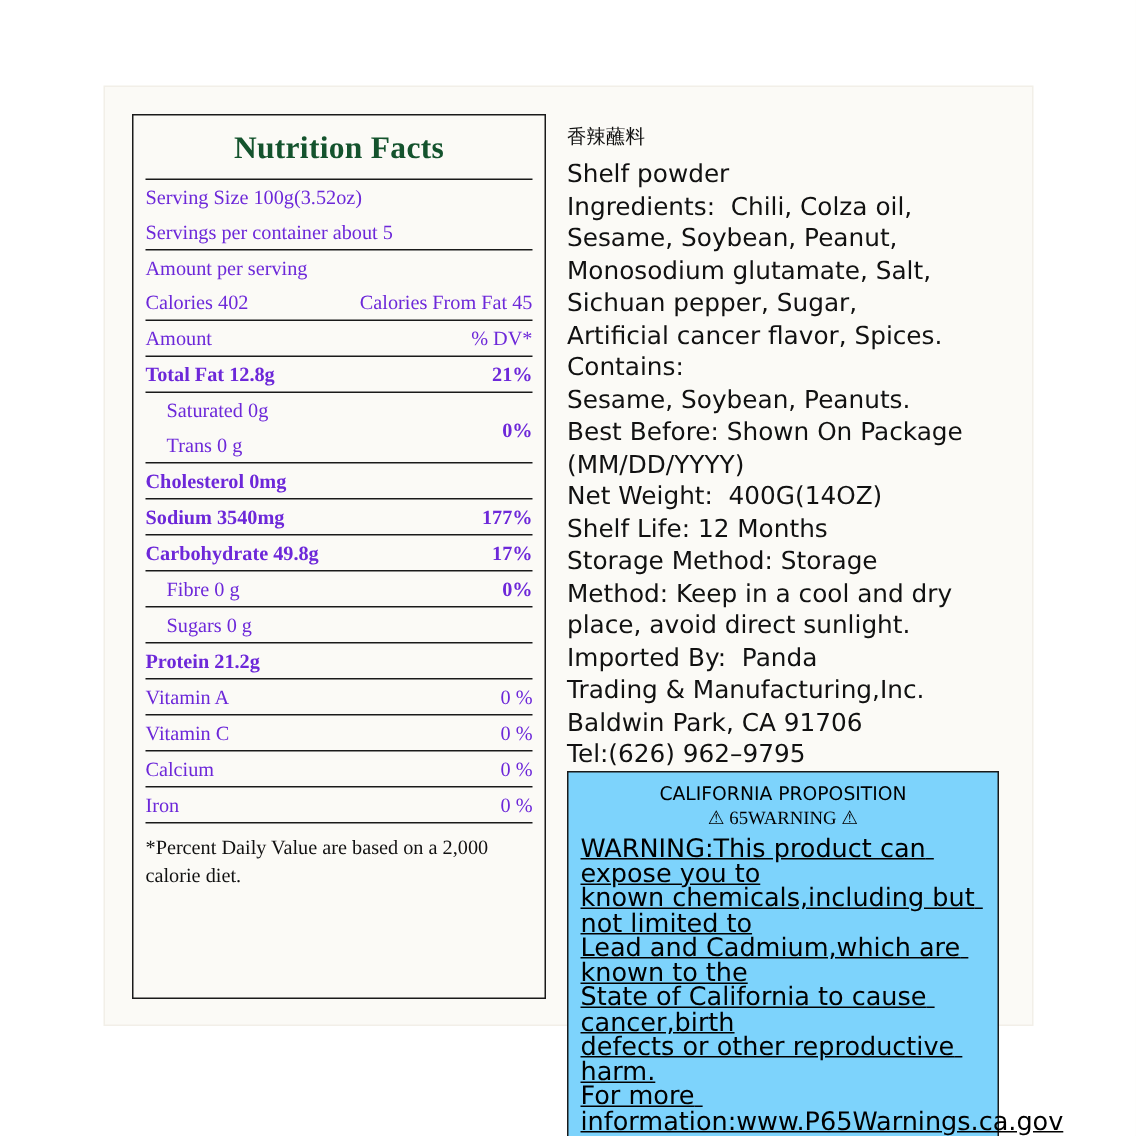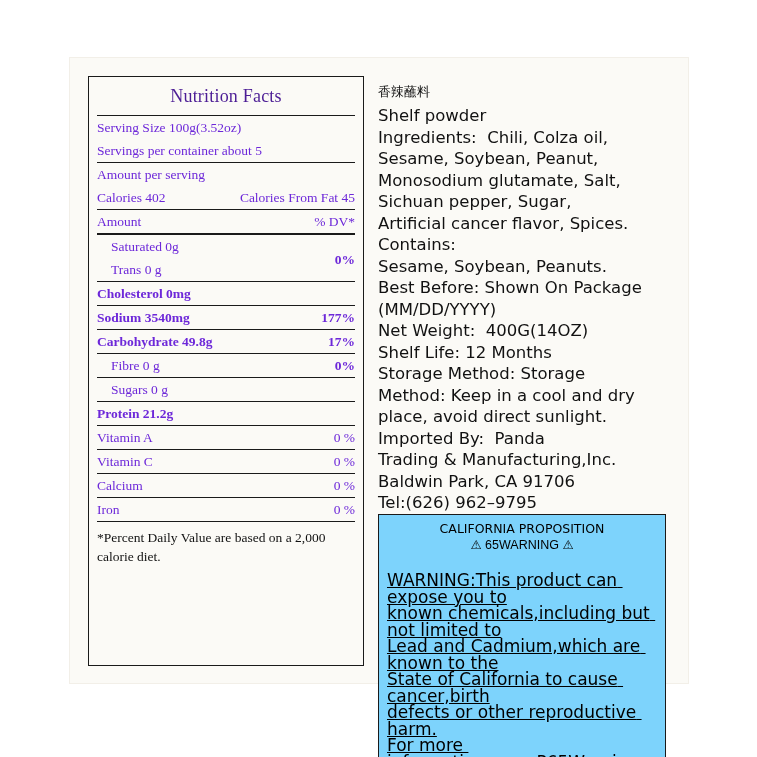--- a/index.html
+++ b/index.html
@@ -29,25 +29,25 @@
     top: 18px;
     width: 276px;
     height: 590px;
     border: 1.5px solid #1a1a1a;
     background: #fbfaf6;
     box-sizing: border-box;
     padding: 0 8px;
   }
   #nf-title {
     text-align: center;
-    font-size: 18px;
-    font-weight: normal;
+    font-size: 21px;
+    font-weight: bold;
     letter-spacing: .2px;
     padding: 9px 0 8px 0;
-    color: #4c1d95;
+    color: #14532d;
   }
   .nf-row {
     position: relative;
     font-size: 13.5px;
     color: #6d28d9;
     padding: 3px 0 3px 0;
     line-height: 17px;
   }
   .nf-row .right {
     position: absolute;
@@ -103,24 +103,24 @@
     background: #7dd3fc;
   }
   #p65-title {
     text-align: center;
     font-family: "DejaVu Sans", sans-serif;
     font-size: 12.5px;
     line-height: 16px;
   }
   #p65-warn {
     text-align: center;
-    font-family: Liberation Sans, sans-serif;
+    font-family: Liberation Serif, serif;
     font-size: 12.5px;
     line-height: 16px;
-    margin-bottom: 19px;
+    margin-bottom: 5px;
   }
   #p65 .body {
     font-family: "DejaVu Sans", sans-serif;
     font-size: 17px;
     line-height: 16.5px;
     white-space: pre-wrap;
     text-decoration: underline;
   }
 </style>
 </head>
@@ -142,20 +142,24 @@
       <span class="right">Calories From Fat 45</span>
     </div>
 
     <div class="rule-med"></div>
     <div class="nf-row">
       <span>Amount</span>
       <span class="right">% DV*</span>
     </div>
 
     <div class="rule-med"></div>
+    <div class="nf-row">
+      <span class="bold">Total Fat  12.8g</span>
+      <span class="right bold">21%</span>
+    </div>
     <div class="rule-thin"></div>
     <div class="nf-row">
       <span class="indent" style="display:inline-block">Saturated  0g</span>
       <span class="twoline-right bold">0%</span>
     </div>
     <div class="nf-row">
       <span class="indent" style="display:inline-block">Trans  0 g</span>
     </div>
 
     <div class="rule-med"></div>

